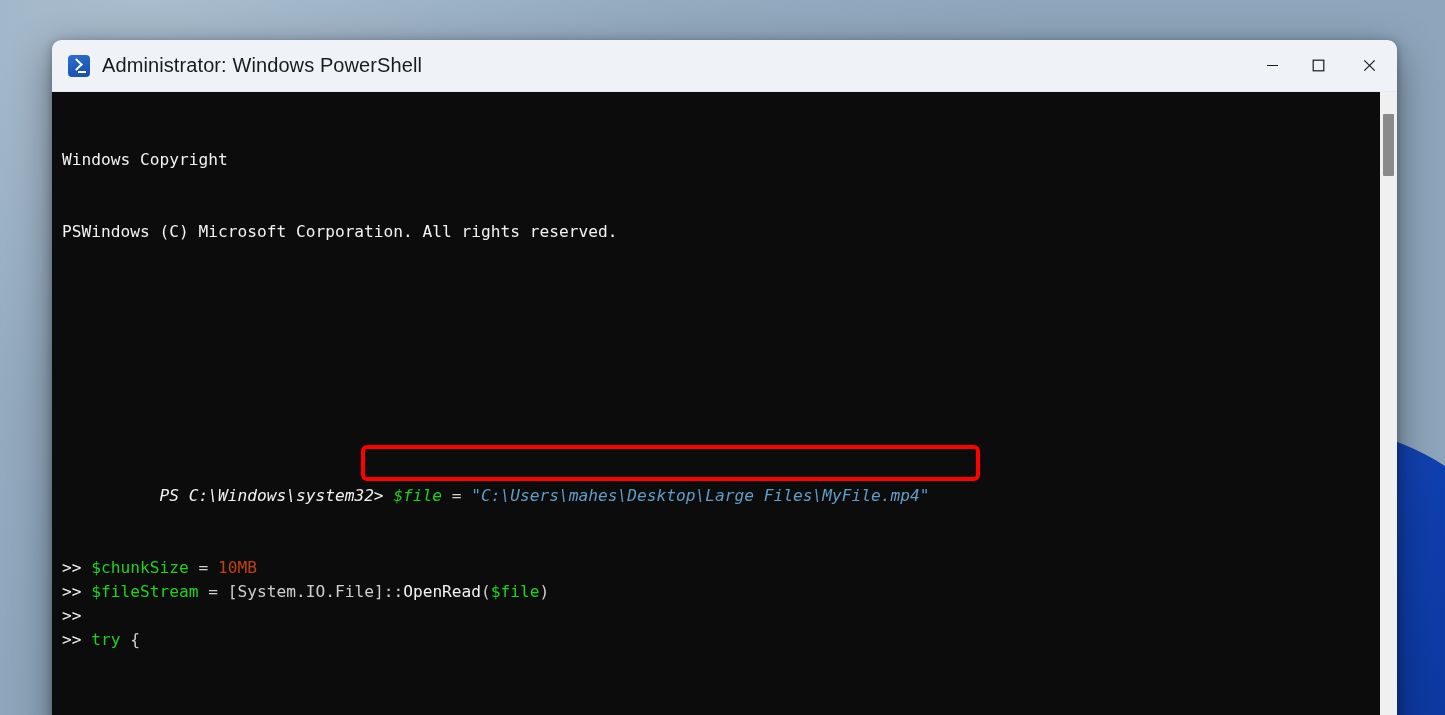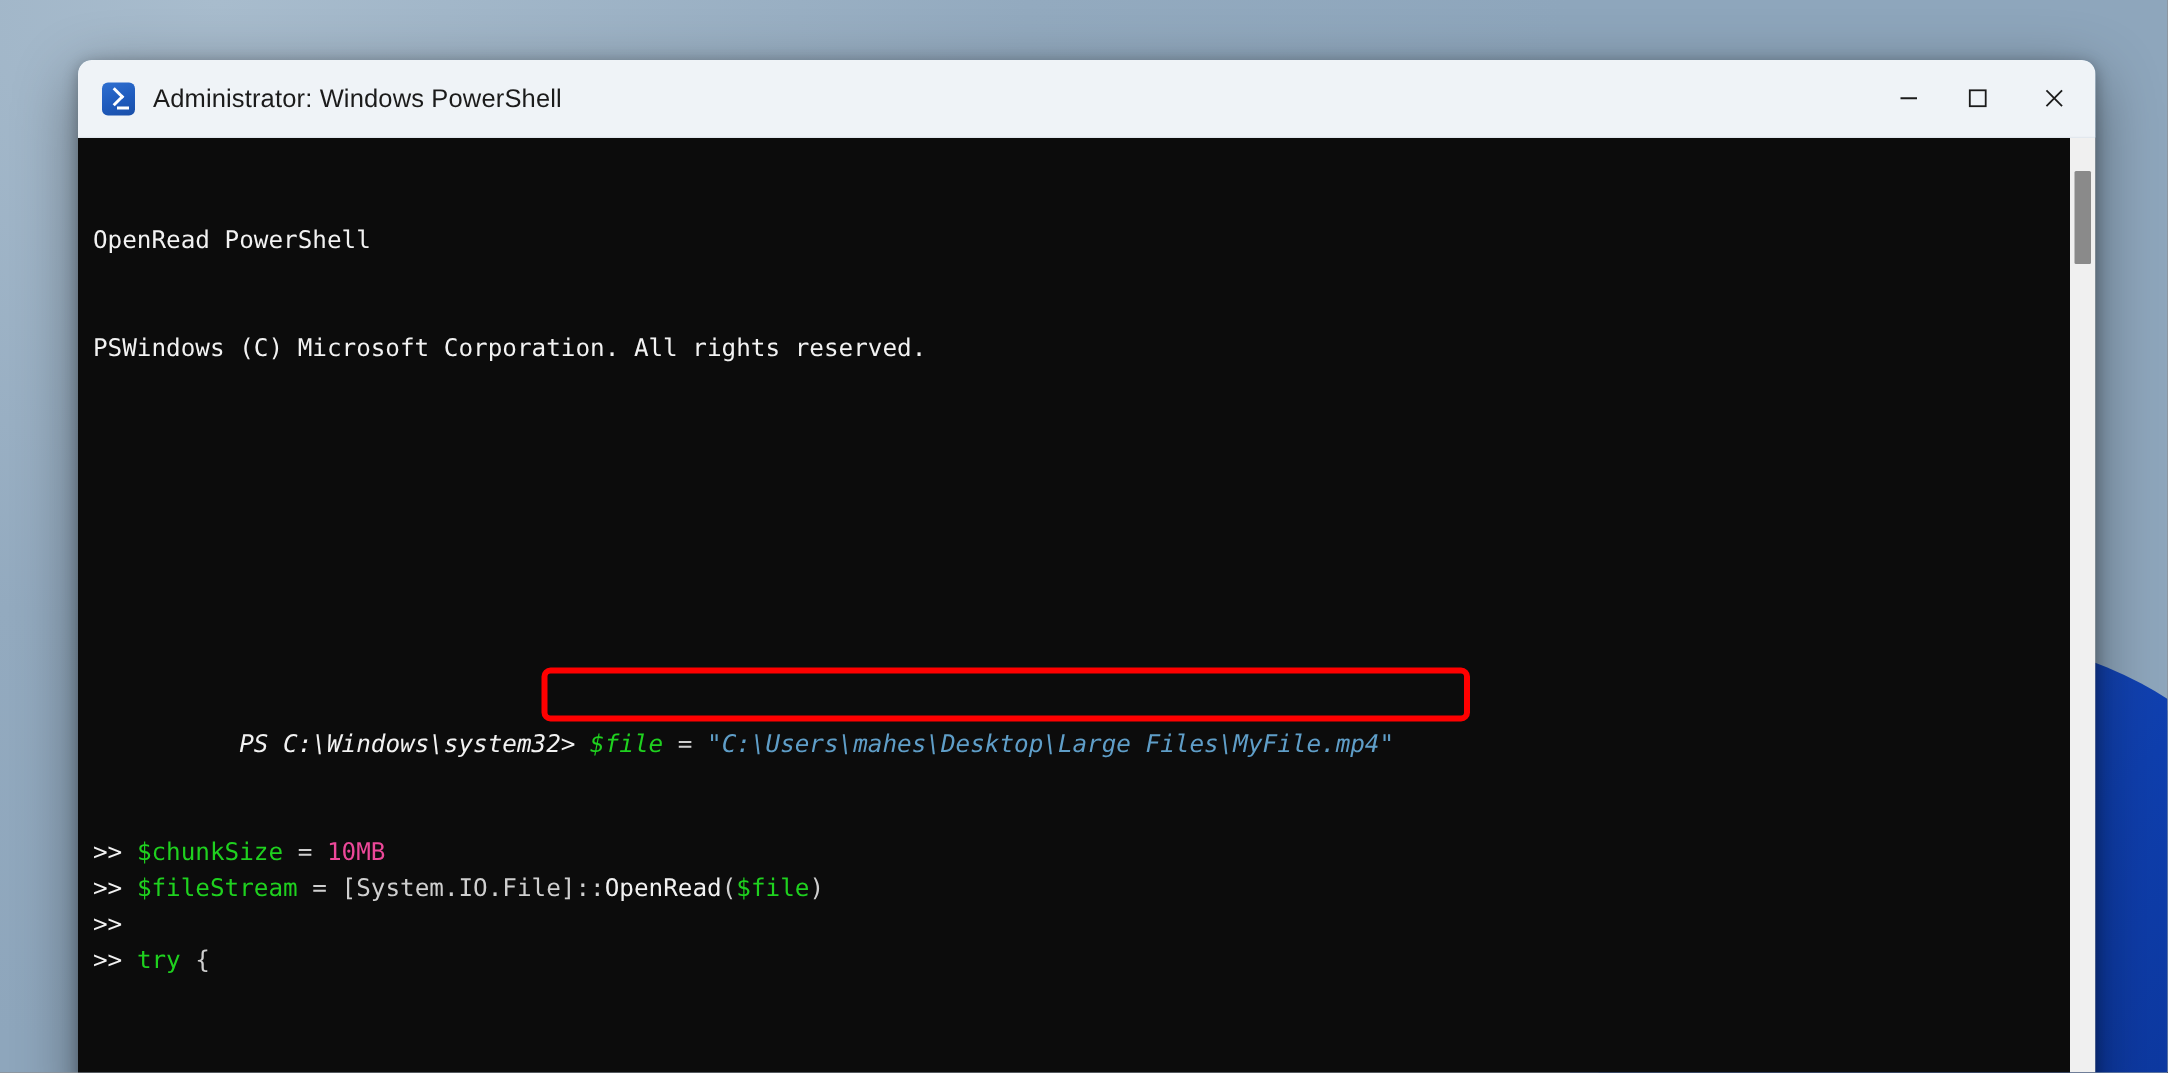--- a/index.html
+++ b/index.html
@@ -56,21 +56,21 @@
     position:absolute; left:4px; top:5px;
     width:9px; height:9px;
     border-top:2px solid #fff; border-right:2px solid #fff;
     transform:rotate(45deg);
   }
   #ps-icon .bar {
     position:absolute; left:10px; bottom:4px;
     width:8px; height:2px; background:#fff;
   }
   #window-title {
-    font-size:17px; color:#1b1b1b; letter-spacing:.1px;
+    font-size:20px; color:#1b1b1b; letter-spacing:.1px;
     font-family:"Liberation Sans", sans-serif;
     white-space:nowrap;
   }
   #win-controls { margin-left:auto; display:flex; height:52px; }
   .winbtn {
     width:46px; height:52px;
     display:flex; align-items:center; justify-content:center;
     cursor:default;
   }
   .winbtn:last-child { width:56px; }
@@ -91,21 +91,21 @@
   }
   .line { height:24px; white-space:pre; }
   .blank { height:24px; }
 
   
   .w    { color:#f2f2f2; }        
   .gray { color:#cfcfcf; }        
   .var  { color:#1fd11f; }        
   .kw   { color:#1fd11f; }        
   .str  { color:#5f9ec8; }        
-  .num  { color:#ec4899; }
+  .num  { color:#c2410c; }
   .prompt { color:#f2f2f2; }
 
   
   #highlight-box {
     position:absolute;
     left:299px; top:-15px;
     width:619px; height:36px;
     border:4px solid #ff0000;
     border-radius:6px;
     pointer-events:none;
@@ -153,21 +153,21 @@
           <svg width="13" height="13" viewBox="0 0 13 13">
             <line x1="1.3" y1="1.3" x2="11.7" y2="11.7" stroke="#1b1b1b" stroke-width="1.2"></line>
             <line x1="11.7" y1="1.3" x2="1.3" y2="11.7" stroke="#1b1b1b" stroke-width="1.2"></line>
           </svg>
         </div>
       </div>
     </div>
 
     <div id="console-wrap">
       <div id="console">
-        <div class="line"><span class="w">OpenRead PowerShell</span></div>
+        <div class="line"><span class="w">Windows Copyright</span></div>
         <div class="line"><span class="w">PSWindows (C) Microsoft Corporation. All rights reserved.</span></div>
         <div class="blank"></div>
         <div class="blank"></div>
 
         <div class="line hl-anchor">
           <span class="prompt">PS C:\Windows\system32&gt;</span><span> </span><span class="var">$file</span><span class="gray"> = </span><span class="str">"C:\Users\mahes\Desktop\Large Files\MyFile.mp4"</span>
           <div id="highlight-box"></div>
         </div>
 
         <div id="code-lines"><div class="line"><span class="prompt">&gt;&gt; </span><span class="var">$chunkSize</span><span class="gray"> = </span><span class="num">10MB</span></div><div class="line"><span class="prompt">&gt;&gt; </span><span class="var">$fileStream</span><span class="gray"> = </span><span class="gray">[System.IO.File]</span><span class="gray">::</span><span class="w">OpenRead</span><span class="gray">(</span><span class="var">$file</span><span class="gray">)</span></div><div class="line"><span class="prompt">&gt;&gt; </span></div><div class="line"><span class="prompt">&gt;&gt; </span><span class="kw">try</span><span class="gray"> {</span></div></div>

